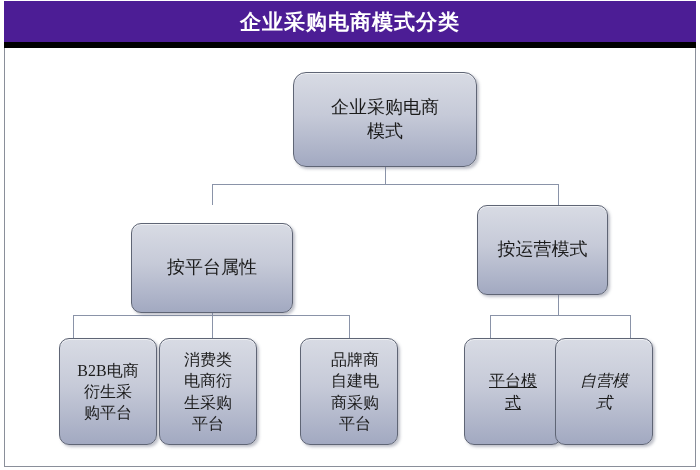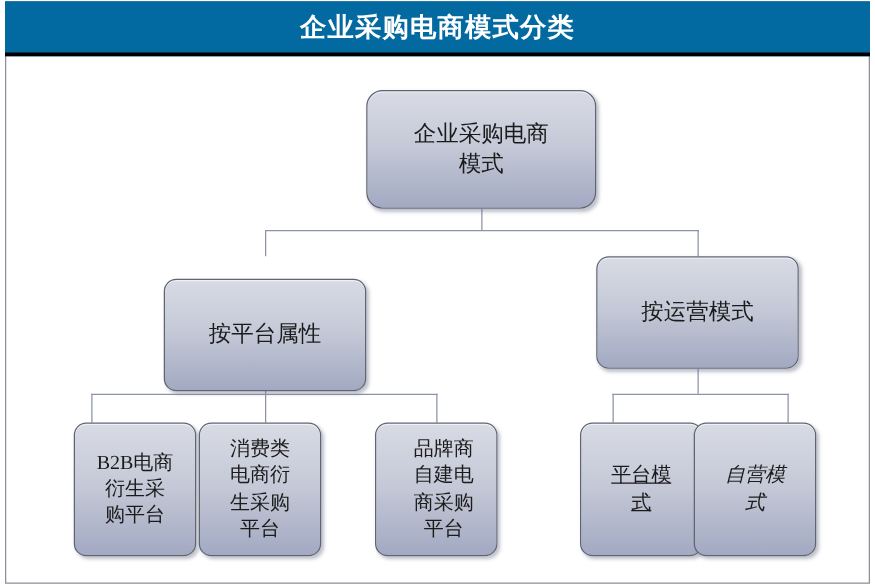--- a/index.html
+++ b/index.html
@@ -15,22 +15,22 @@
     position: absolute;
     left: 4px; top: 1px;
     width: 692px; height: 466px;
     border: 1px solid #8a8f9a;
     box-sizing: border-box;
   }
   #title-bar {
     position: absolute;
     left: 4px; top: 1px;
     width: 692px; height: 41px;
-    background: #0369a1;
-    border-bottom: 3px solid #000000;
+    background: #4c1d95;
+    border-bottom: 6px solid #000000;
     box-sizing: content-box;
     display: flex;
     align-items: center;
     justify-content: center;
   }
   #title-bar .title-text {
     color: #ffffff;
     font-size: 21px;
     font-weight: bold;
     letter-spacing: 1px;
@@ -46,21 +46,21 @@
     align-items: center;
     justify-content: center;
     text-align: center;
     color: #1b1b1b;
     white-space: pre-line;
     line-height: 1.32;
   }
   .root-box   { left: 293px; top: 72px;  width: 184px; height: 95px;  font-size: 18px; border-radius: 13px; }
   .branch-box { font-size: 18px; }
   .branch-left  { left: 131px; top: 223px; width: 162px; height: 90px; }
-  .branch-right { left: 477px; top: 205px; width: 162px; height: 90px; }
+  .branch-right { left: 477px; top: 205px; width: 131px; height: 90px; }
   .leaf-box { top: 338px; width: 98px; height: 107px; font-size: 16px; }
   .leaf-1 { left: 24px; margin-left: 35px;  }
   .leaf-2 { left: 159px; }
   .leaf-3 { left: 300px; padding-left: 12px; }
   .leaf-4 { left: 464px; text-decoration: underline; }
   .leaf-5 { left: 555px; font-style: italic; }
   .conn { position: absolute; background: #8a93a8; }
   
   .c-root-stem { left: 385px; top: 167px; width: 1px; height: 17px; }
   .c-h1        { left: 212px; top: 184px; width: 347px; height: 1px; }

